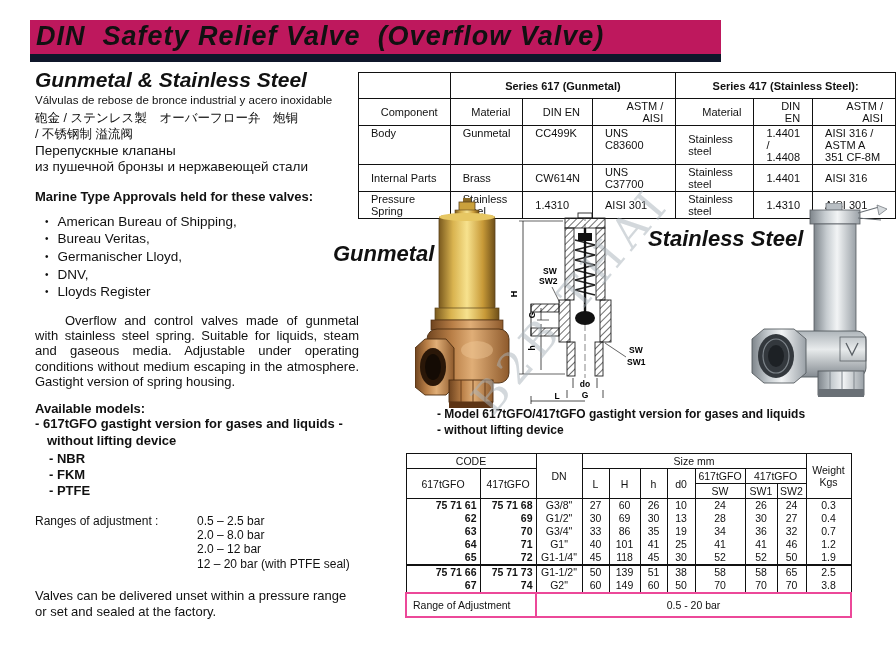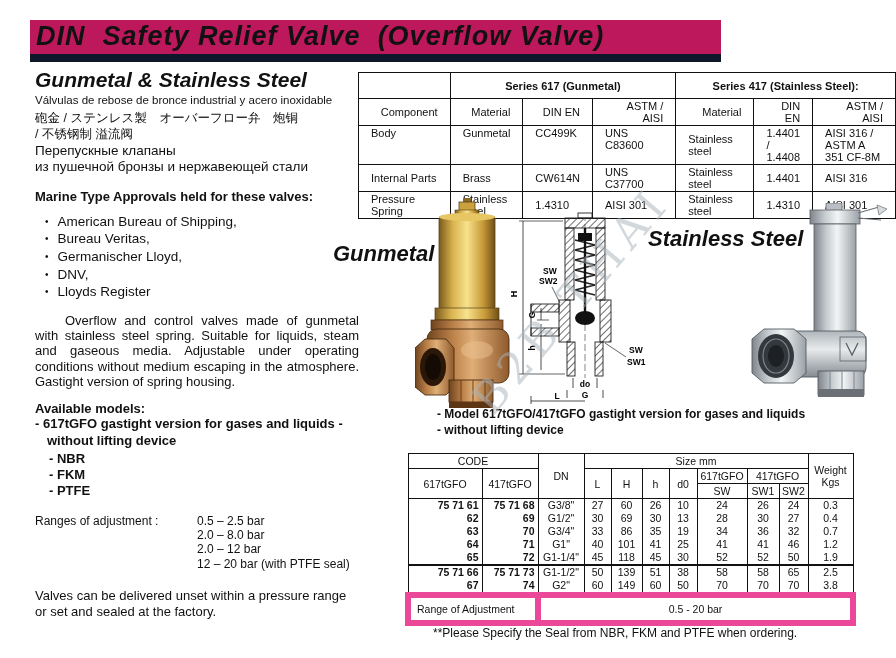--- a/index.html
+++ b/index.html
@@ -41,21 +41,21 @@
              font-family:"DejaVu Serif",serif;font-size:44px;letter-spacing:7px;
              color:#a9b3ba;opacity:.5;pointer-events:none;z-index:6;white-space:nowrap;}
   .note{position:absolute;left:437px;top:406px;font-size:12px;font-weight:bold;line-height:1.35;}
   
   #size{position:absolute;left:405px;top:453px;border-collapse:collapse;font-size:10.5px;table-layout:fixed;}
   #size thead td{border:1px solid #111;text-align:center;padding:1px 2px;line-height:1.15;}
   #size tbody td{border-left:1px solid #111;border-right:1px solid #111;text-align:center;
                  padding:0 3px;height:13px;line-height:13px;}
   #size tbody td:nth-child(1),#size tbody td:nth-child(2){text-align:right;font-weight:bold;}
   #size tbody tr:nth-child(6) td{border-top:2px solid #111;}
-  #size tfoot td{border:6px solid #ec4899;height:20px;text-align:center;margin-left:32px;}
+  #size tfoot td{border:2px solid #ec4899;height:20px;text-align:center;margin-left:32px;}
   #size tfoot td:first-child{text-align:left;padding-left:6px;}
   .footnote{position:absolute;left:433px;top:626px;font-size:12px;}
   svg{position:absolute;}
   svg text{font-family:"Liberation Sans",sans-serif;}
 </style>
 </head>
 <body>
 
 <div class="page">
 
@@ -420,15 +420,14 @@
         </tr>
       </tbody>
     <tfoot>
       <tr>
         <td colspan="2">Range of Adjustment</td>
         <td colspan="9">0.5 - 20 bar</td>
       </tr>
     </tfoot>
   </table>
 
-  <div class="footnote">**Please Specify the Seal from NBR, FKM and PTFE when ordering.</div>
 
 </div>
 
 </body></html>

